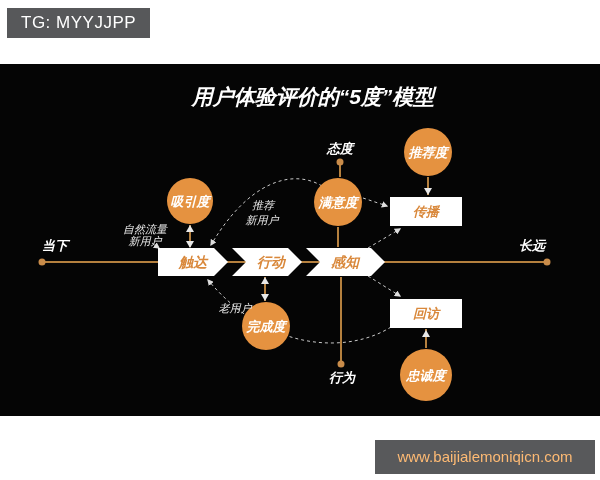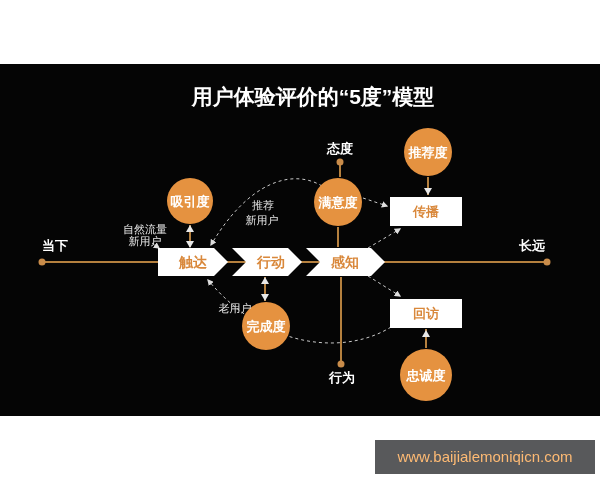--- a/index.html
+++ b/index.html
@@ -10,20 +10,21 @@
   }
   .tg-badge{
     position:absolute; left:7px; top:8px; height:30px;
     background:#57585A; color:#ffffff;
     font-size:17px; line-height:30px; padding:0 14px;
     letter-spacing:0.5px;
   }
   .canvas{
     position:absolute; left:0; top:64px; width:600px; height:352px;
     background:#050505;
+    font-style:italic;
   }
   .url-badge{
     position:absolute; left:375px; top:440px; width:220px; height:34px;
     background:#58595B; color:#fdba74;
     font-size:15px; line-height:34px; text-align:center;
   }
   svg text{ font-family:"Liberation Sans", sans-serif; }
   .title-text{ font-size:21px; font-weight:bold; fill:#ffffff; }
   .stage-text{ font-size:14px; font-weight:bold; fill:#D9883B; }
   .circle-text{ font-size:13px; font-weight:bold; fill:#ffffff; }
@@ -36,20 +37,21 @@
   .whead{ fill:#E8E8E8; }
   .metric-circle{ fill:#E59240; }
   .action-box{ fill:#ffffff; }
   .chevron{ fill:#ffffff; }
 </style>
 </head>
 <body>
 
 <div class="page">
 
+  <div class="tg-badge">TG: MYYJJPP</div>
 
   <div class="canvas">
     <svg width="600" height="352" viewBox="0 0 600 352">
       <defs>
         <marker id="mArrow" viewBox="0 0 10 10" refX="8" refY="5" markerWidth="6.5" markerHeight="6.5" orient="auto">
           <path d="M0,0 L10,5 L0,10 z" fill="#DDDDDD"></path>
         </marker>
       </defs>
 
       <text class="title-text" x="313" y="40" text-anchor="middle">用户体验评价的“5度”模型</text>

